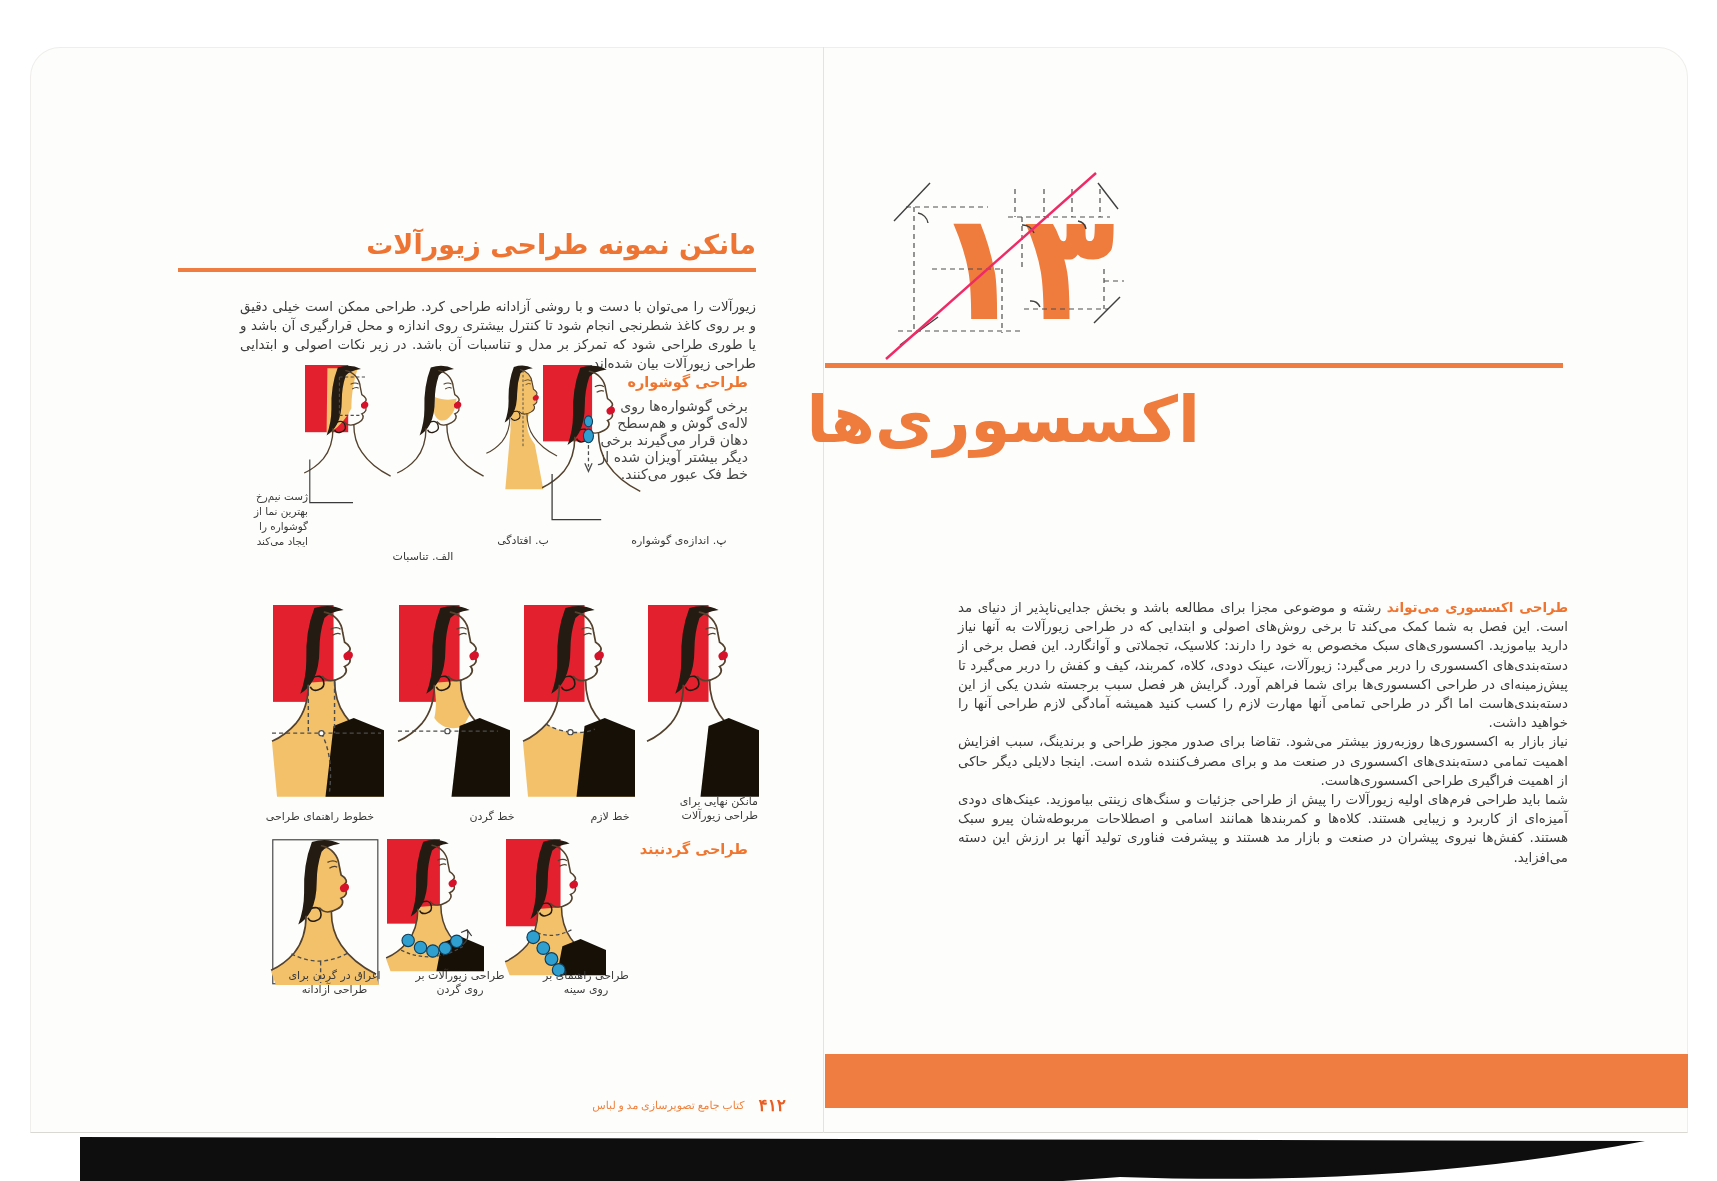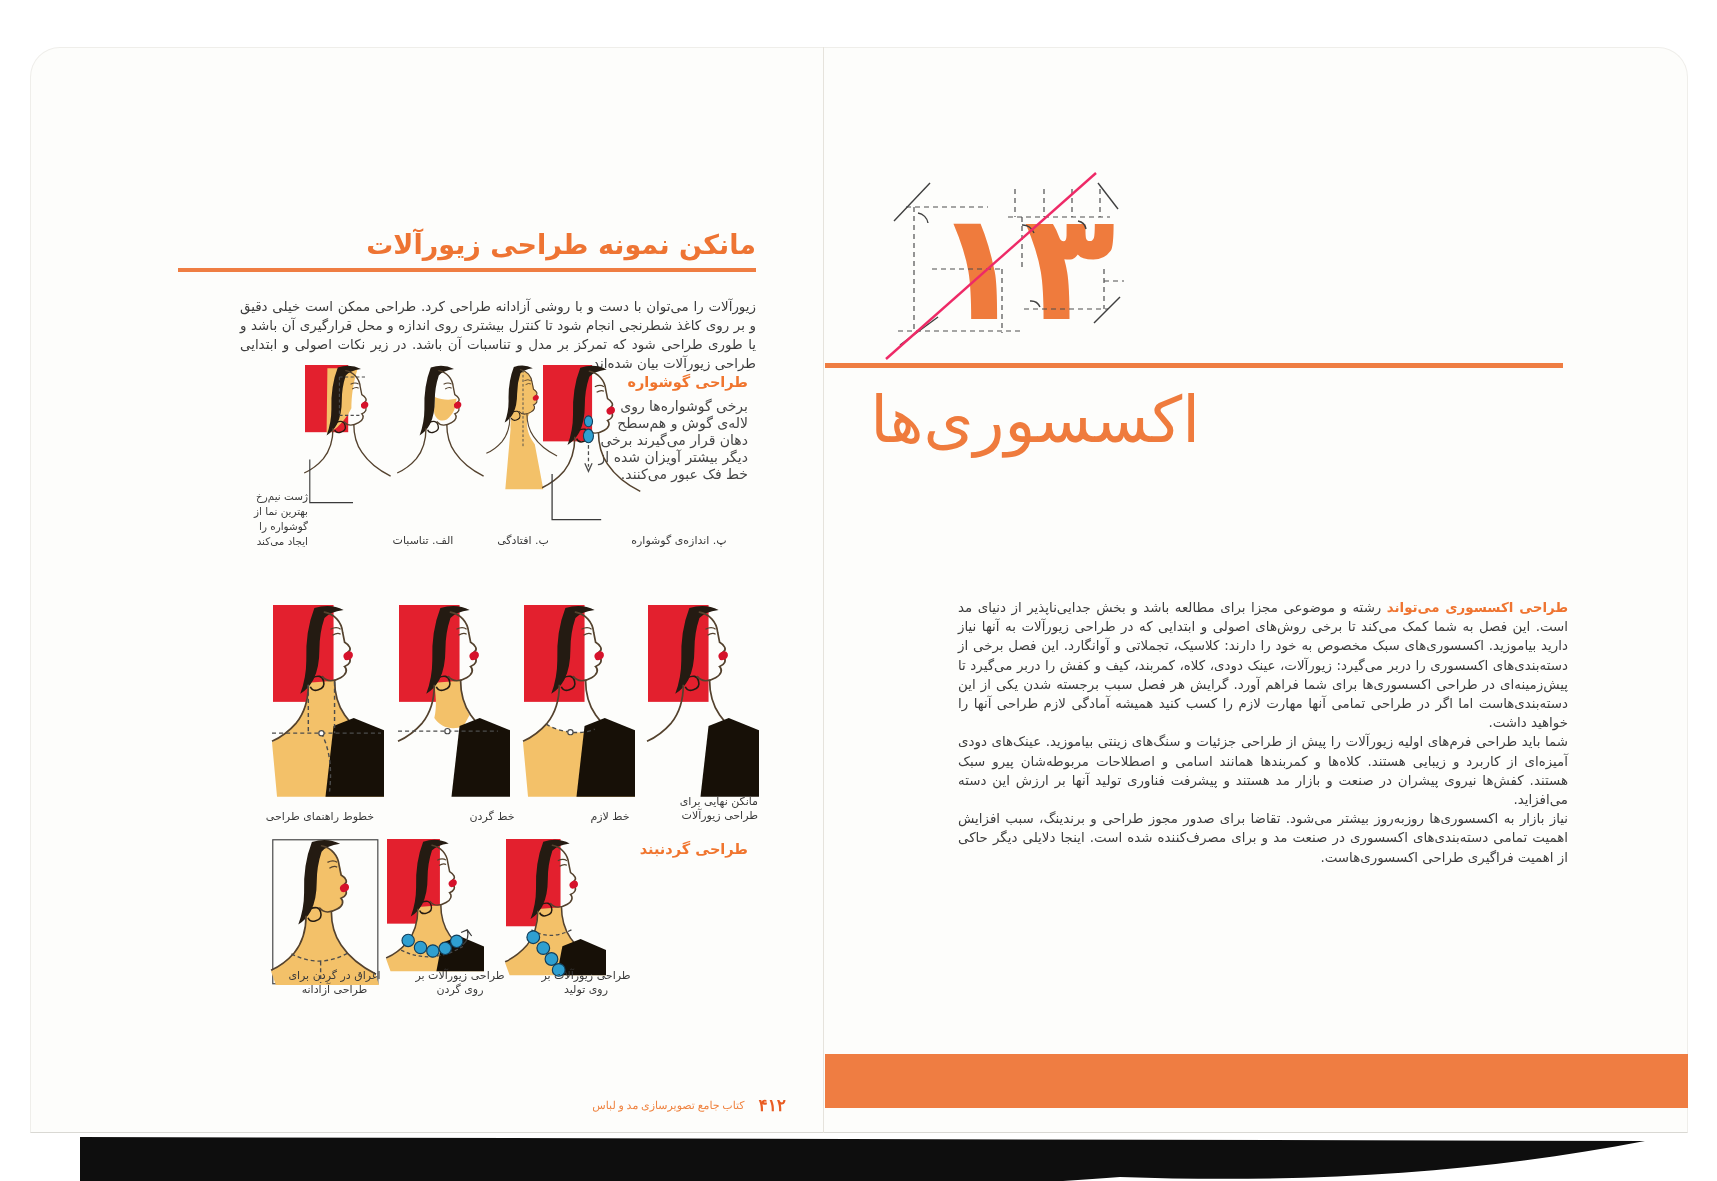--- a/index.html
+++ b/index.html
@@ -21,22 +21,22 @@
   .sec-head{direction:rtl;text-align:right;color:#f0752e;font-weight:bold;font-size:14.5px;}
   .sec-body{direction:rtl;text-align:right;font-size:14px;line-height:17px;color:#454545;}
   .cap{direction:rtl;text-align:center;font-size:11px;line-height:14px;color:#3a3a3a;}
   .cap-r{text-align:right;}
   .side-note{direction:rtl;text-align:right;font-size:10.4px;line-height:15px;color:#3a3a3a;}
   .footer{left:500px;top:1048px;width:286px;direction:rtl;text-align:right;color:#ee7433;font-family:Liberation Serif, serif;}
   .footer .pnum{font-size:17px;font-weight:bold;color:#e95c22;vertical-align:middle;}
   .footer .btitle{font-size:11px;margin-right:10px;vertical-align:middle;color:#ef8340;}
   
   .rp-rule{left:825px;top:316px;width:738px;height:5px;background:#ef7d42;}
-  .rp-title{left:860px;top:336px;width:340px;height:100px;direction:rtl;text-align:right;
-            color:#ef7b3d;font-size:64px;font-weight:normal;}
+  .rp-title{left:860px;top:336px;width:340px;height:100px;direction:rtl;text-align:left;
+            color:#ef7b3d;font-size:64px;font-weight:bold;}
   .rp-body{left:958px;top:551px;width:610px;direction:rtl;text-align:justify;
            font-size:13.4px;line-height:19.2px;color:#3c3c3c;}
   .rp-body p{margin:0;}
   .lead{color:#ef7430;font-weight:bold;}
   .bottom-bar{left:825px;top:1007px;width:863px;height:54px;background:#ef7d42;}
   
   svg.fig{position:absolute;overflow:visible;}
   .cdash{stroke:#4f4f4f;stroke-width:1.2;stroke-dasharray:5 4;fill:none;}
   .ctick{stroke:#3f3f3f;stroke-width:1.4;fill:none;}
   .cnum{fill:#ef7b3d;font-size:150px;font-weight:bold;text-anchor:middle;
@@ -94,21 +94,21 @@
     <rect x="0" y="0" width="54" height="84" fill="#e3202e"></rect>
     <use href="#head-profile"></use>
     <ellipse cx="50" cy="62" rx="4.5" ry="6" fill="#2f9fd0" stroke="#123f5b" stroke-width="1.2"></ellipse>
     <ellipse cx="50" cy="78" rx="5.5" ry="7.5" fill="#2f9fd0" stroke="#123f5b" stroke-width="1.2"></ellipse>
     <path d="M50,88 V112" stroke="#4c4c4c" stroke-width="1.4" stroke-dasharray="4 3" fill="none"></path>
     <path d="M46,108 L50,117 L54,108" stroke="#4c4c4c" stroke-width="1.4" fill="none"></path>
     <path d="M10,120 V170 H64" stroke="#3a3a3a" stroke-width="1.4" fill="none"></path>
   </svg>
 
   <div class="abs side-note" style="left:236px;top:442px;width:72px">ژست نیم‌رخ بهترین نما از گوشواره را ایجاد می‌کند</div>
-  <div class="abs cap" style="left:378px;top:487px;width:90px">الف. تناسبات</div>
+  <div class="abs cap" style="left:378px;top:503px;width:90px">الف. تناسبات</div>
   <div class="abs cap" style="left:487px;top:487px;width:72px">ب. افتادگی</div>
   <div class="abs cap" style="left:612px;top:487px;width:134px">پ. اندازه‌ی گوشواره</div>
 
   <svg class="fig" viewBox="0 0 110 190" preserveAspectRatio="xMidYMin meet" style="left:273px;top:558px;width:111px;height:197px">
     <rect x="0" y="0" width="60" height="96" fill="#e3202e"></rect>
     <path d="M35,77 L61,75 C61,88 64,99 70,108 C78,120 90,130 106,138 L110,190 L4,190 L-1,136 C8,131 16,124 23,116 C31,106 35,92 35,77 Z" fill="#f3c169"></path>
     <use href="#head-profile"></use>
     <path d="M60,120 L80,112 L110,124 V190 H52 Z" fill="#171007"></path>
     <path d="M-1,127 H107 M35,79 V127 M61,76 V127 M48,127 Q60,150 56,185" stroke="#4c4c4c" stroke-width="1.4" stroke-dasharray="4 3" fill="none"></path>
     <circle cx="48" cy="127" r="2.6" fill="#fff" stroke="#4c4c4c" stroke-width="1.2"></circle>
@@ -172,21 +172,21 @@
     <g fill="#2f9fd0" stroke="#123f5b" stroke-width="1.3">
       <circle cx="30" cy="108" r="7"></circle>
         <circle cx="41" cy="120" r="7"></circle>
         <circle cx="50" cy="132" r="7"></circle>
       <circle cx="58" cy="144" r="7"></circle>
     </g>
   </svg>
 
   <div class="abs cap" style="left:282px;top:922px;width:105px">اغراق در گردن برای طراحی آزادانه</div>
   <div class="abs cap" style="left:410px;top:922px;width:100px">طراحی زیورآلات بر روی گردن</div>
-  <div class="abs cap" style="left:536px;top:922px;width:100px">طراحی زیورآلات بر روی تولید</div>
+  <div class="abs cap" style="left:536px;top:922px;width:100px">طراحی راهنمای بر روی سینه</div>
 
   <div class="abs footer">
     <span class="pnum">۴۱۲</span>
     <span class="btitle">کتاب جامع تصویرسازی مد و لباس</span>
   </div>
 
   <svg class="fig" viewBox="0 0 310 195" style="left:872px;top:122px;width:310px;height:195px">
     <text class="cnum" x="152" y="150">۱۳</text>
     <g class="cdash">
       <path d="M34,38 H116"></path>
@@ -215,22 +215,22 @@
         <path d="M158,132 a10,10 0 0 1 10,6"></path>
     </g>
     <line class="cpink" x1="224" y1="4" x2="14" y2="190"></line>
   </svg>
 
   <div class="abs rp-rule"></div>
   <div class="abs rp-title">اکسسوری‌ها</div>
 
   <div class="abs rp-body">
     <p><span class="lead">طراحی اکسسوری می‌تواند</span><span> رشته و موضوعی مجزا برای مطالعه باشد و بخش جدایی‌ناپذیر از دنیای مد است. این فصل به شما کمک می‌کند تا برخی روش‌های اصولی و ابتدایی که در طراحی زیورآلات به آنها نیاز دارید بیاموزید. اکسسوری‌های سبک مخصوص به خود را دارند: کلاسیک، تجملاتی و آوانگارد. این فصل برخی از دسته‌بندی‌های اکسسوری را دربر می‌گیرد: زیورآلات، عینک دودی، کلاه، کمربند، کیف و کفش را دربر می‌گیرد تا پیش‌زمینه‌ای در طراحی اکسسوری‌ها برای شما فراهم آورد. گرایش هر فصل سبب برجسته شدن یکی از این دسته‌بندی‌هاست اما اگر در طراحی تمامی آنها مهارت لازم را کسب کنید همیشه آمادگی لازم طراحی آنها را خواهید داشت.</span></p>
+    <p>نیاز بازار به اکسسوری‌ها روزبه‌روز بیشتر می‌شود. تقاضا برای صدور مجوز طراحی و برندینگ، سبب افزایش اهمیت تمامی دسته‌بندی‌های اکسسوری در صنعت مد و برای مصرف‌کننده شده است. اینجا دلایلی دیگر حاکی از اهمیت فراگیری طراحی اکسسوری‌هاست.</p>
     <p>شما باید طراحی فرم‌های اولیه زیورآلات را پیش از طراحی جزئیات و سنگ‌های زینتی بیاموزید. عینک‌های دودی آمیزه‌ای از کاربرد و زیبایی هستند. کلاه‌ها و کمربندها همانند اسامی و اصطلاحات مربوطه‌شان پیرو سبک هستند. کفش‌ها نیروی پیشران در صنعت و بازار مد هستند و پیشرفت فناوری تولید آنها بر ارزش این دسته می‌افزاید.</p>
-    <p>نیاز بازار به اکسسوری‌ها روزبه‌روز بیشتر می‌شود. تقاضا برای صدور مجوز طراحی و برندینگ، سبب افزایش اهمیت تمامی دسته‌بندی‌های اکسسوری در صنعت مد و برای مصرف‌کننده شده است. اینجا دلایلی دیگر حاکی از اهمیت فراگیری طراحی اکسسوری‌هاست.</p>
   </div>
 
   <div class="abs bottom-bar"></div>
 
   <svg class="abs shadow-svg" viewBox="0 0 1585 75">
     <path d="M10,8 L1575,12 C1420,42 1250,55 1050,48 C850,64 500,68 240,64 C140,62 50,58 10,54 Z" fill="#0e0e0e"></path>
   </svg>
 
 </div>
 

